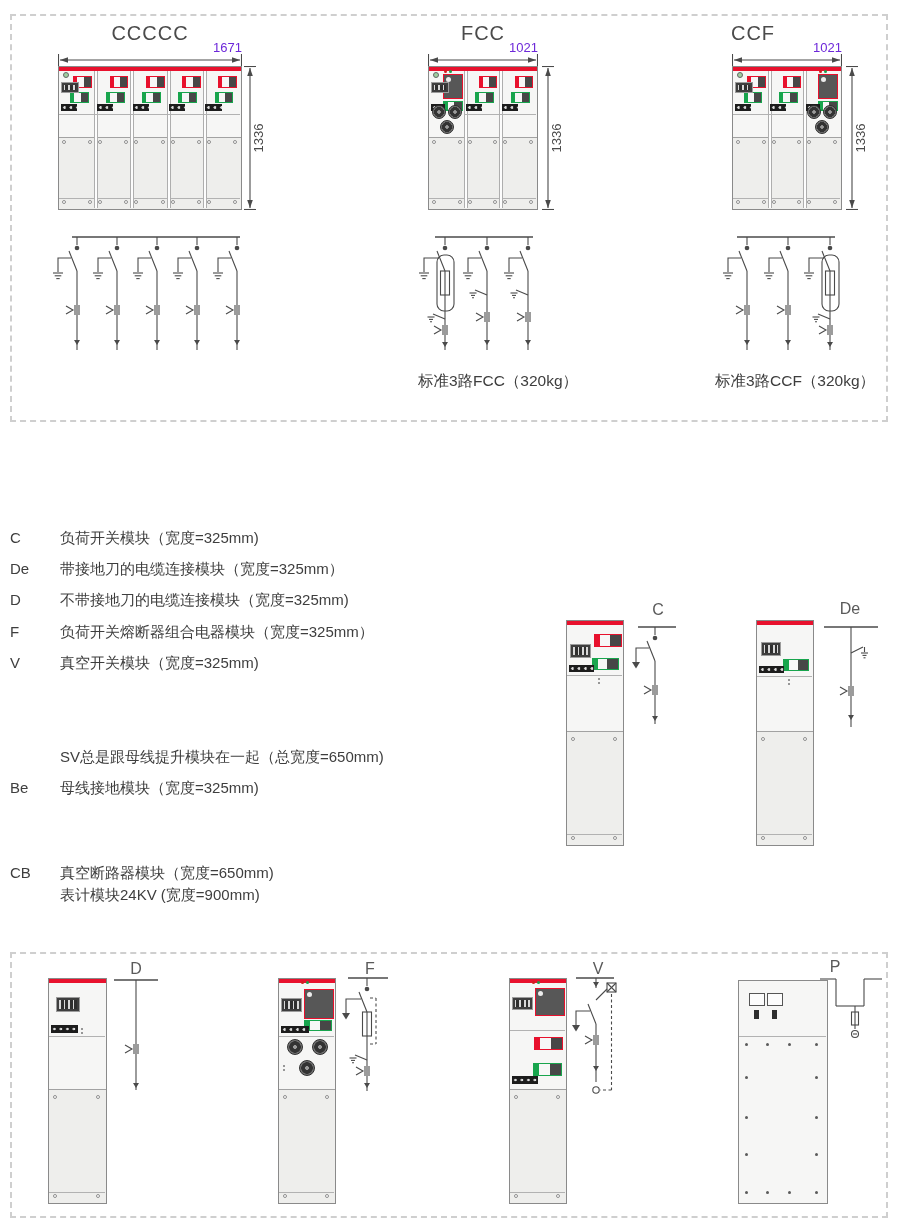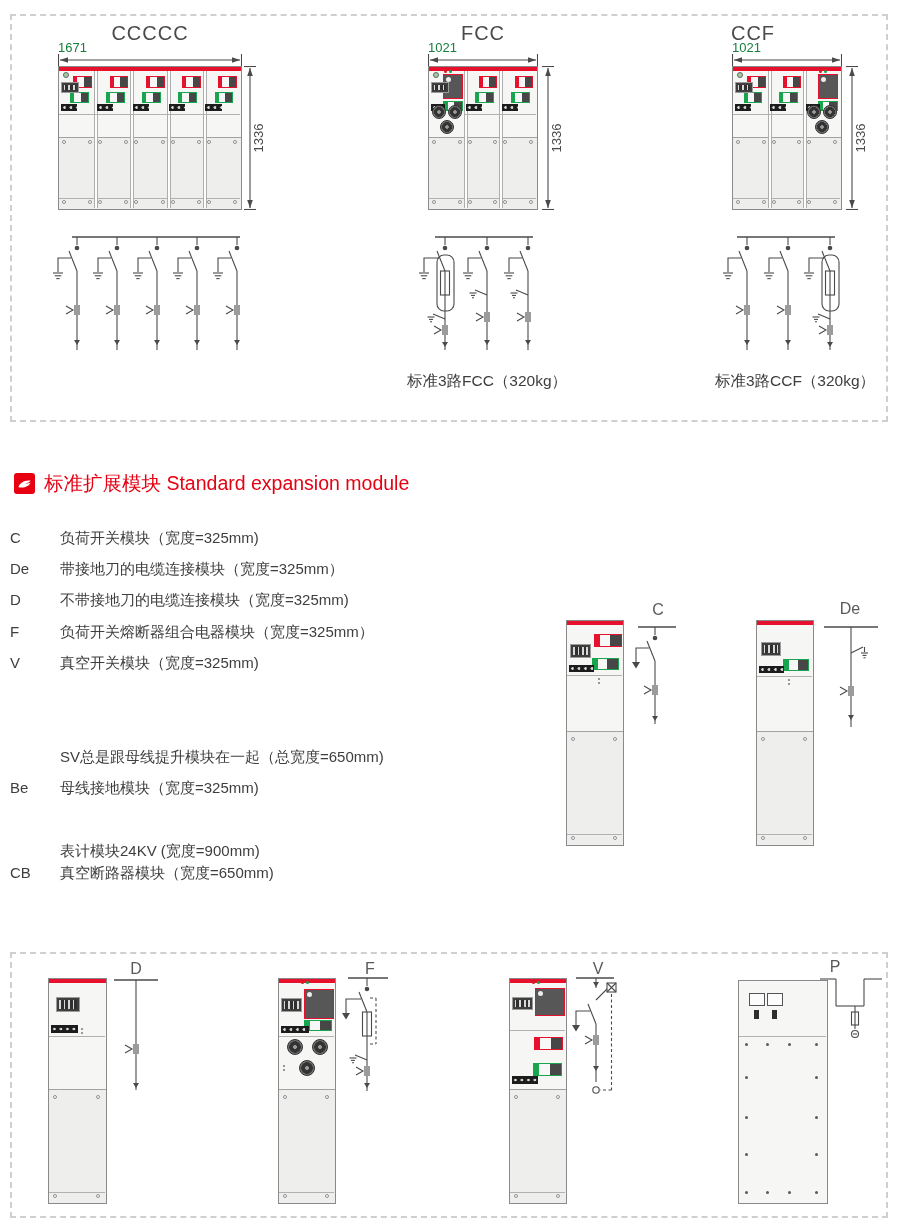--- a/index.html
+++ b/index.html
@@ -4,21 +4,21 @@
 <style>
   html,body{margin:0;padding:0;background:#ffffff;}
   .page{position:relative;width:900px;height:1230px;background:#fff;overflow:hidden;
         font-family:Liberation Sans, sans-serif;color:#3f3f3f;}
   .abs{position:absolute;}
   .frame{position:absolute;border:2px dashed #cfcfcf;}
   .frame-top{left:10px;top:14px;width:874px;height:404px;}
   .frame-bottom{left:10px;top:952px;width:874px;height:262px;}
   .t{position:absolute;top:22px;height:24px;text-align:center;font-size:20px;
      letter-spacing:1px;color:#4b4b4b;}
-  .dimtxt{position:absolute;top:40px;text-align:left;font-size:13px;color:#15803d;}
+  .dimtxt{position:absolute;top:40px;text-align:right;font-size:13px;color:#6d28d9;}
   .dimtxtv{position:absolute;width:40px;height:14px;text-align:center;font-size:13px;
      color:#4a4a4a;transform:rotate(-90deg);}
   .cap{position:absolute;top:371px;text-align:center;font-size:15.5px;color:#3d3d3d;}
   .heading{position:absolute;left:14px;top:470px;display:flex;gap:9px;align-items:center;
      color:#e60012;font-size:19.5px;white-space:nowrap;}
   .hicon{width:21px;height:21px;display:inline-block;}
   .mrow{position:absolute;left:10px;height:22px;font-size:15px;color:#3e3e3e;white-space:nowrap;}
   .mcode{display:inline-block;width:50px;}
   .modlbl{position:absolute;text-align:center;font-size:16px;color:#5a5a5a;}
   
@@ -67,41 +67,32 @@
   <div class="t" style="left:698px;width:110px">CCF</div>
 
   <div class="dimtxt" style="left:58px;width:184px">1671</div>
   <div class="dimtxt" style="left:428px;width:110px">1021</div>
   <div class="dimtxt" style="left:732px;width:110px">1021</div>
 
   <div class="dimtxtv" style="left:238px;top:131px">1336</div>
   <div class="dimtxtv" style="left:536px;top:131px">1336</div>
   <div class="dimtxtv" style="left:840px;top:131px">1336</div>
 
-  <div class="cap" style="left:395px;width:184px">标准3路FCC（320kg）</div>
+  <div class="cap" style="left:406px;width:184px">标准3路FCC（320kg）</div>
   <div class="cap" style="left:701px;width:188px">标准3路CCF（320kg）</div>
 
-  <div class="heading">
-    <span class="hicon">
-      <svg width="21" height="21" viewBox="0 0 21 21">
-        <rect width="21" height="21" rx="3" fill="#e60012"></rect>
-        <path d="M4.4,14.2 C5.6,9.6 11.2,6.6 16.6,7.6 C16.0,9.2 13.6,10.2 11.2,10.4 C13.4,10.6 15.4,10.2 16.6,9.4 C15.6,12.6 10.8,14.9 6.6,14.4 Z" fill="#ffffff"></path>
-      </svg>
-    </span>
-    <span>标准扩展模块 Standard expansion module</span>
-  </div>
 
   <div class="mrow" style="top:529px"><span class="mcode">C</span><span class="mdesc">负荷开关模块（宽度=325mm)</span></div>
   <div class="mrow" style="top:560px"><span class="mcode">De</span><span class="mdesc">带接地刀的电缆连接模块（宽度=325mm）</span></div>
   <div class="mrow" style="top:591px"><span class="mcode">D</span><span class="mdesc">不带接地刀的电缆连接模块（宽度=325mm)</span></div>
   <div class="mrow" style="top:623px"><span class="mcode">F</span><span class="mdesc">负荷开关熔断器组合电器模块（宽度=325mm）</span></div>
   <div class="mrow" style="top:654px"><span class="mcode">V</span><span class="mdesc">真空开关模块（宽度=325mm)</span></div>
   <div class="mrow" style="top:748px"><span class="mcode"></span><span class="mdesc">SV总是跟母线提升模块在一起（总宽度=650mm)</span></div>
   <div class="mrow" style="top:779px"><span class="mcode">Be</span><span class="mdesc">母线接地模块（宽度=325mm)</span></div>
-  <div class="mrow" style="top:842px"><span class="mcode"></span><span class="mdesc">表计模块24KV (宽度=900mm)</span></div>
+  <div class="mrow" style="top:886px"><span class="mcode"></span><span class="mdesc">表计模块24KV (宽度=900mm)</span></div>
   <div class="mrow" style="top:864px"><span class="mcode">CB</span><span class="mdesc">真空断路器模块（宽度=650mm)</span></div>
 
   <div class="modlbl" style="left:626px;top:601px;width:64px">C</div>
   <div class="modlbl" style="left:818px;top:600px;width:64px">De</div>
   <div class="modlbl" style="left:106px;top:960px;width:60px">D</div>
   <div class="modlbl" style="left:340px;top:960px;width:60px">F</div>
   <div class="modlbl" style="left:566px;top:960px;width:64px">V</div>
   <div class="modlbl" style="left:813px;top:958px;width:44px">P</div>
 
 <div class="abs" style="left: 50px; top: 225px; width: 215px; height: 165px;"><svg width="215" height="165" viewBox="0 0 215 165">

